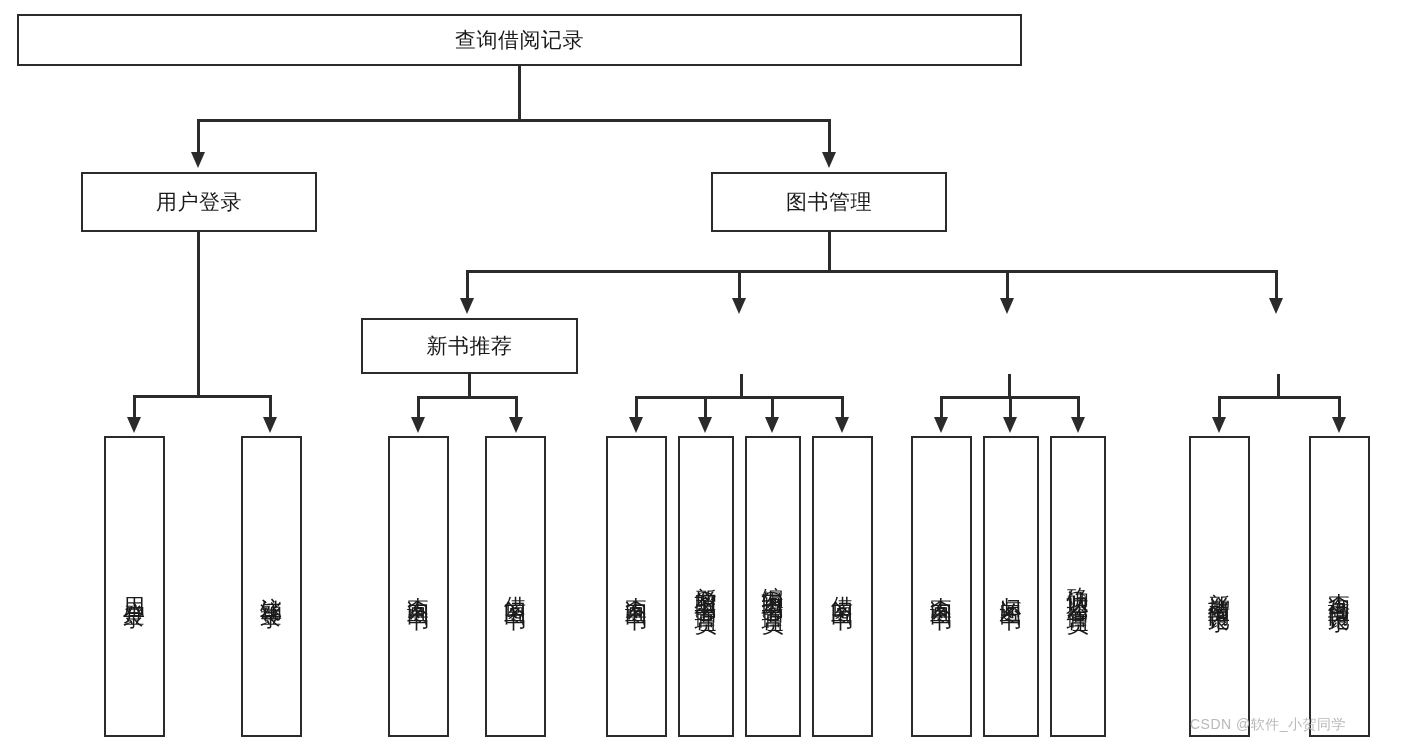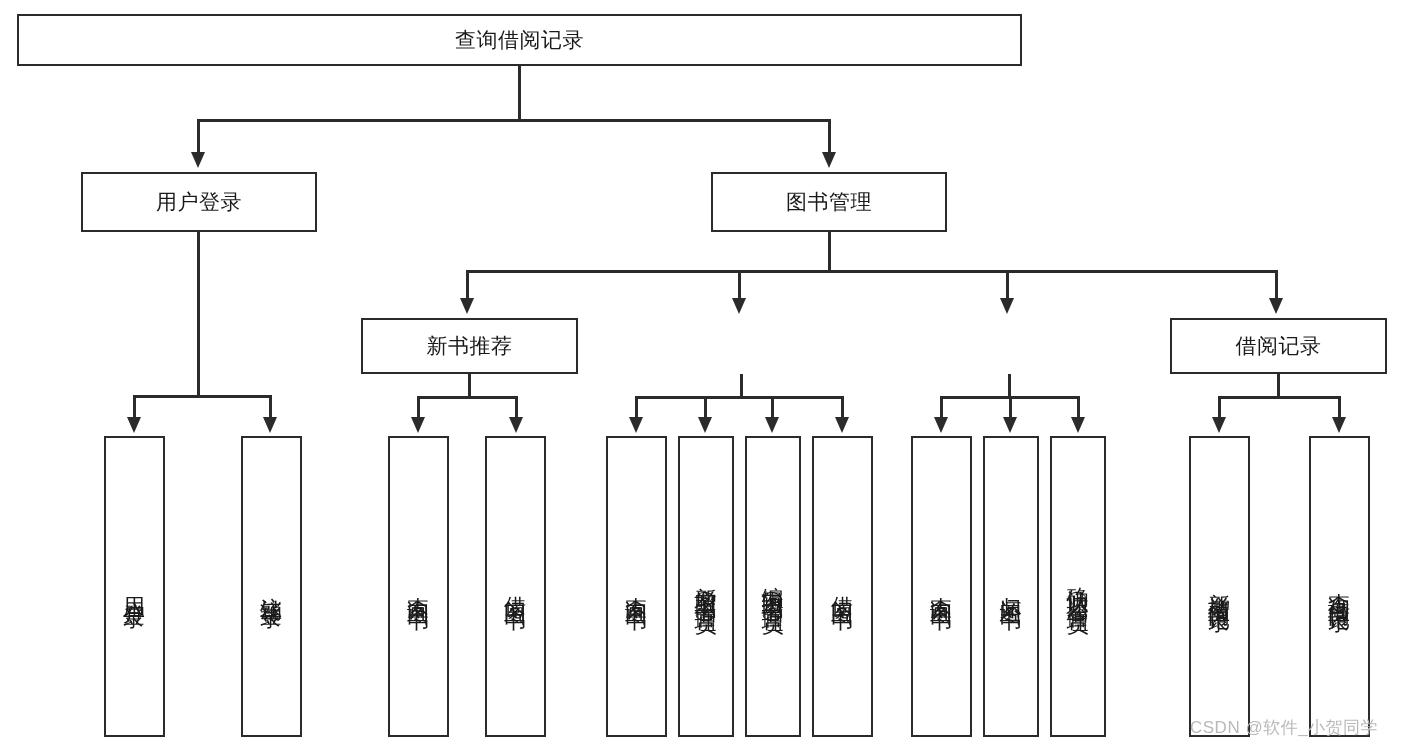--- a/index.html
+++ b/index.html
@@ -55,21 +55,21 @@
   .arrow {
     position: absolute;
     width: 0;
     height: 0;
     border-left: 7px solid transparent;
     border-right: 7px solid transparent;
     border-top: 16px solid #2b2b2b;
   }
   .watermark {
     position: absolute;
-    font-size: 17px;
+    font-size: 14px;
     color: #b9b9b9;
     white-space: nowrap;
     letter-spacing: 0.5px;
   }
 </style>
 </head>
 <body>
 
 <div id="canvas">
 
@@ -138,21 +138,20 @@
   <div class="node horiz" style="left:17px; top:14px; width:1005px; height:52px;">查询借阅记录</div>
 
   <div class="node horiz" style="left:81px; top:172px; width:236px; height:60px;">用户登录</div>
 
   <div class="node horiz" style="left:711px; top:172px; width:236px; height:60px;">图书管理</div>
 
   <div class="node horiz" style="left:361px; top:318px; width:217px; height:56px;">新书推荐</div>
 
 
 
-  <div class="node horiz" style="left:1170px; top:318px; width:217px; height:56px;">借阅记录</div>
 
   <div class="node vert" style="left:104px; top:436px; width:61px; height:301px;">
     <span class="vtext">用户登录</span>
   </div>
   <div class="node vert" style="left:241px; top:436px; width:61px; height:301px;">
     <span class="vtext">注销登录</span>
   </div>
   <div class="node vert" style="left:388px; top:436px; width:61px; height:301px;">
     <span class="vtext">查询图书</span>
   </div>

